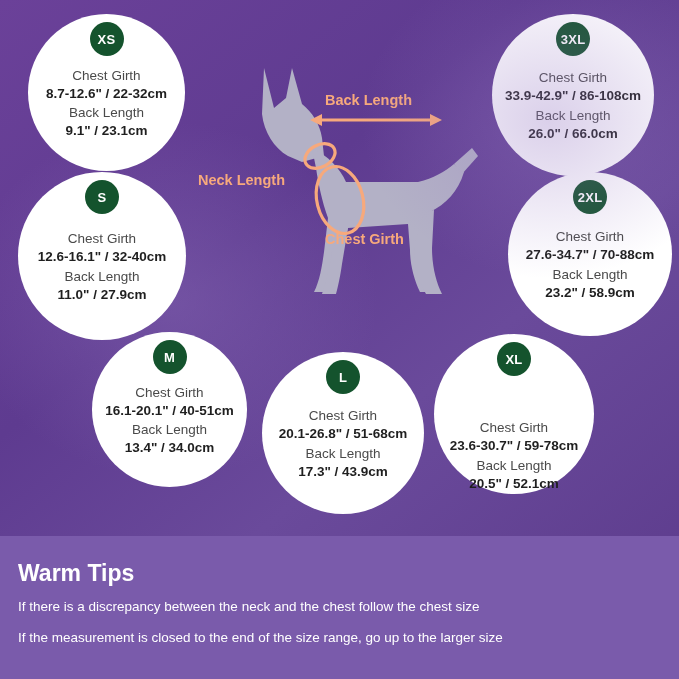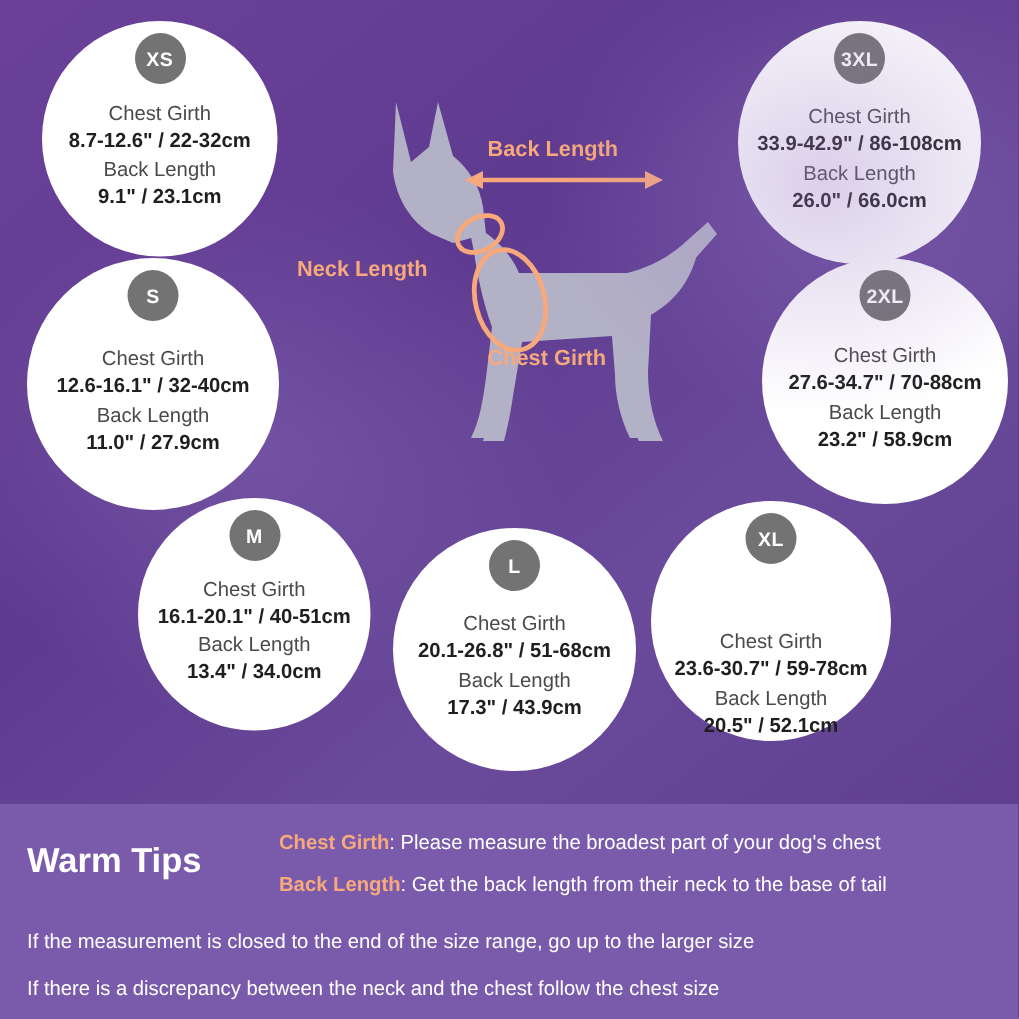--- a/index.html
+++ b/index.html
@@ -55,21 +55,21 @@
     color: #3b3b3b;
   }
   .bubble .badge {
     position: absolute;
     top: 8px;
     left: 50%;
     transform: translateX(-50%);
     width: 34px;
     height: 34px;
     border-radius: 50%;
-    background: #737373;
+    background: #14532d;
     color: #ffffff;
     font-size: 13px;
     font-weight: bold;
     display: flex;
     align-items: center;
     justify-content: center;
     letter-spacing: 0.3px;
   }
   .bubble .lbl {
     font-size: 13.5px;
@@ -317,28 +317,20 @@
           <div class="val">26.0" / 66.0cm</div>
         </div>
       </div>
     </div>
 
   </div>
 
   <div class="tips">
     <div class="tips-head">
       <div class="tips-title">Warm Tips</div>
-      <div class="tips-lines">
-        <div class="tip-row">
-          <span class="tip-key">Chest Girth</span><span>:</span><span> Please measure the broadest part of your dog's chest</span>
-        </div>
-        <div class="tip-row">
-          <span class="tip-key">Back Length</span><span>:</span><span> Get the back length from their neck to the base of tail</span>
-        </div>
-      </div>
     </div>
     <div class="tips-extra">
+      <div class="tip-row">If there is a discrepancy between the neck and the chest follow the chest size</div>
       <div class="tip-row">If the measurement is closed to the end of the size range, go up to the larger size</div>
-      <div class="tip-row">If there is a discrepancy between the neck and the chest follow the chest size</div>
     </div>
   </div>
 
 </div>
 
 </body></html>

